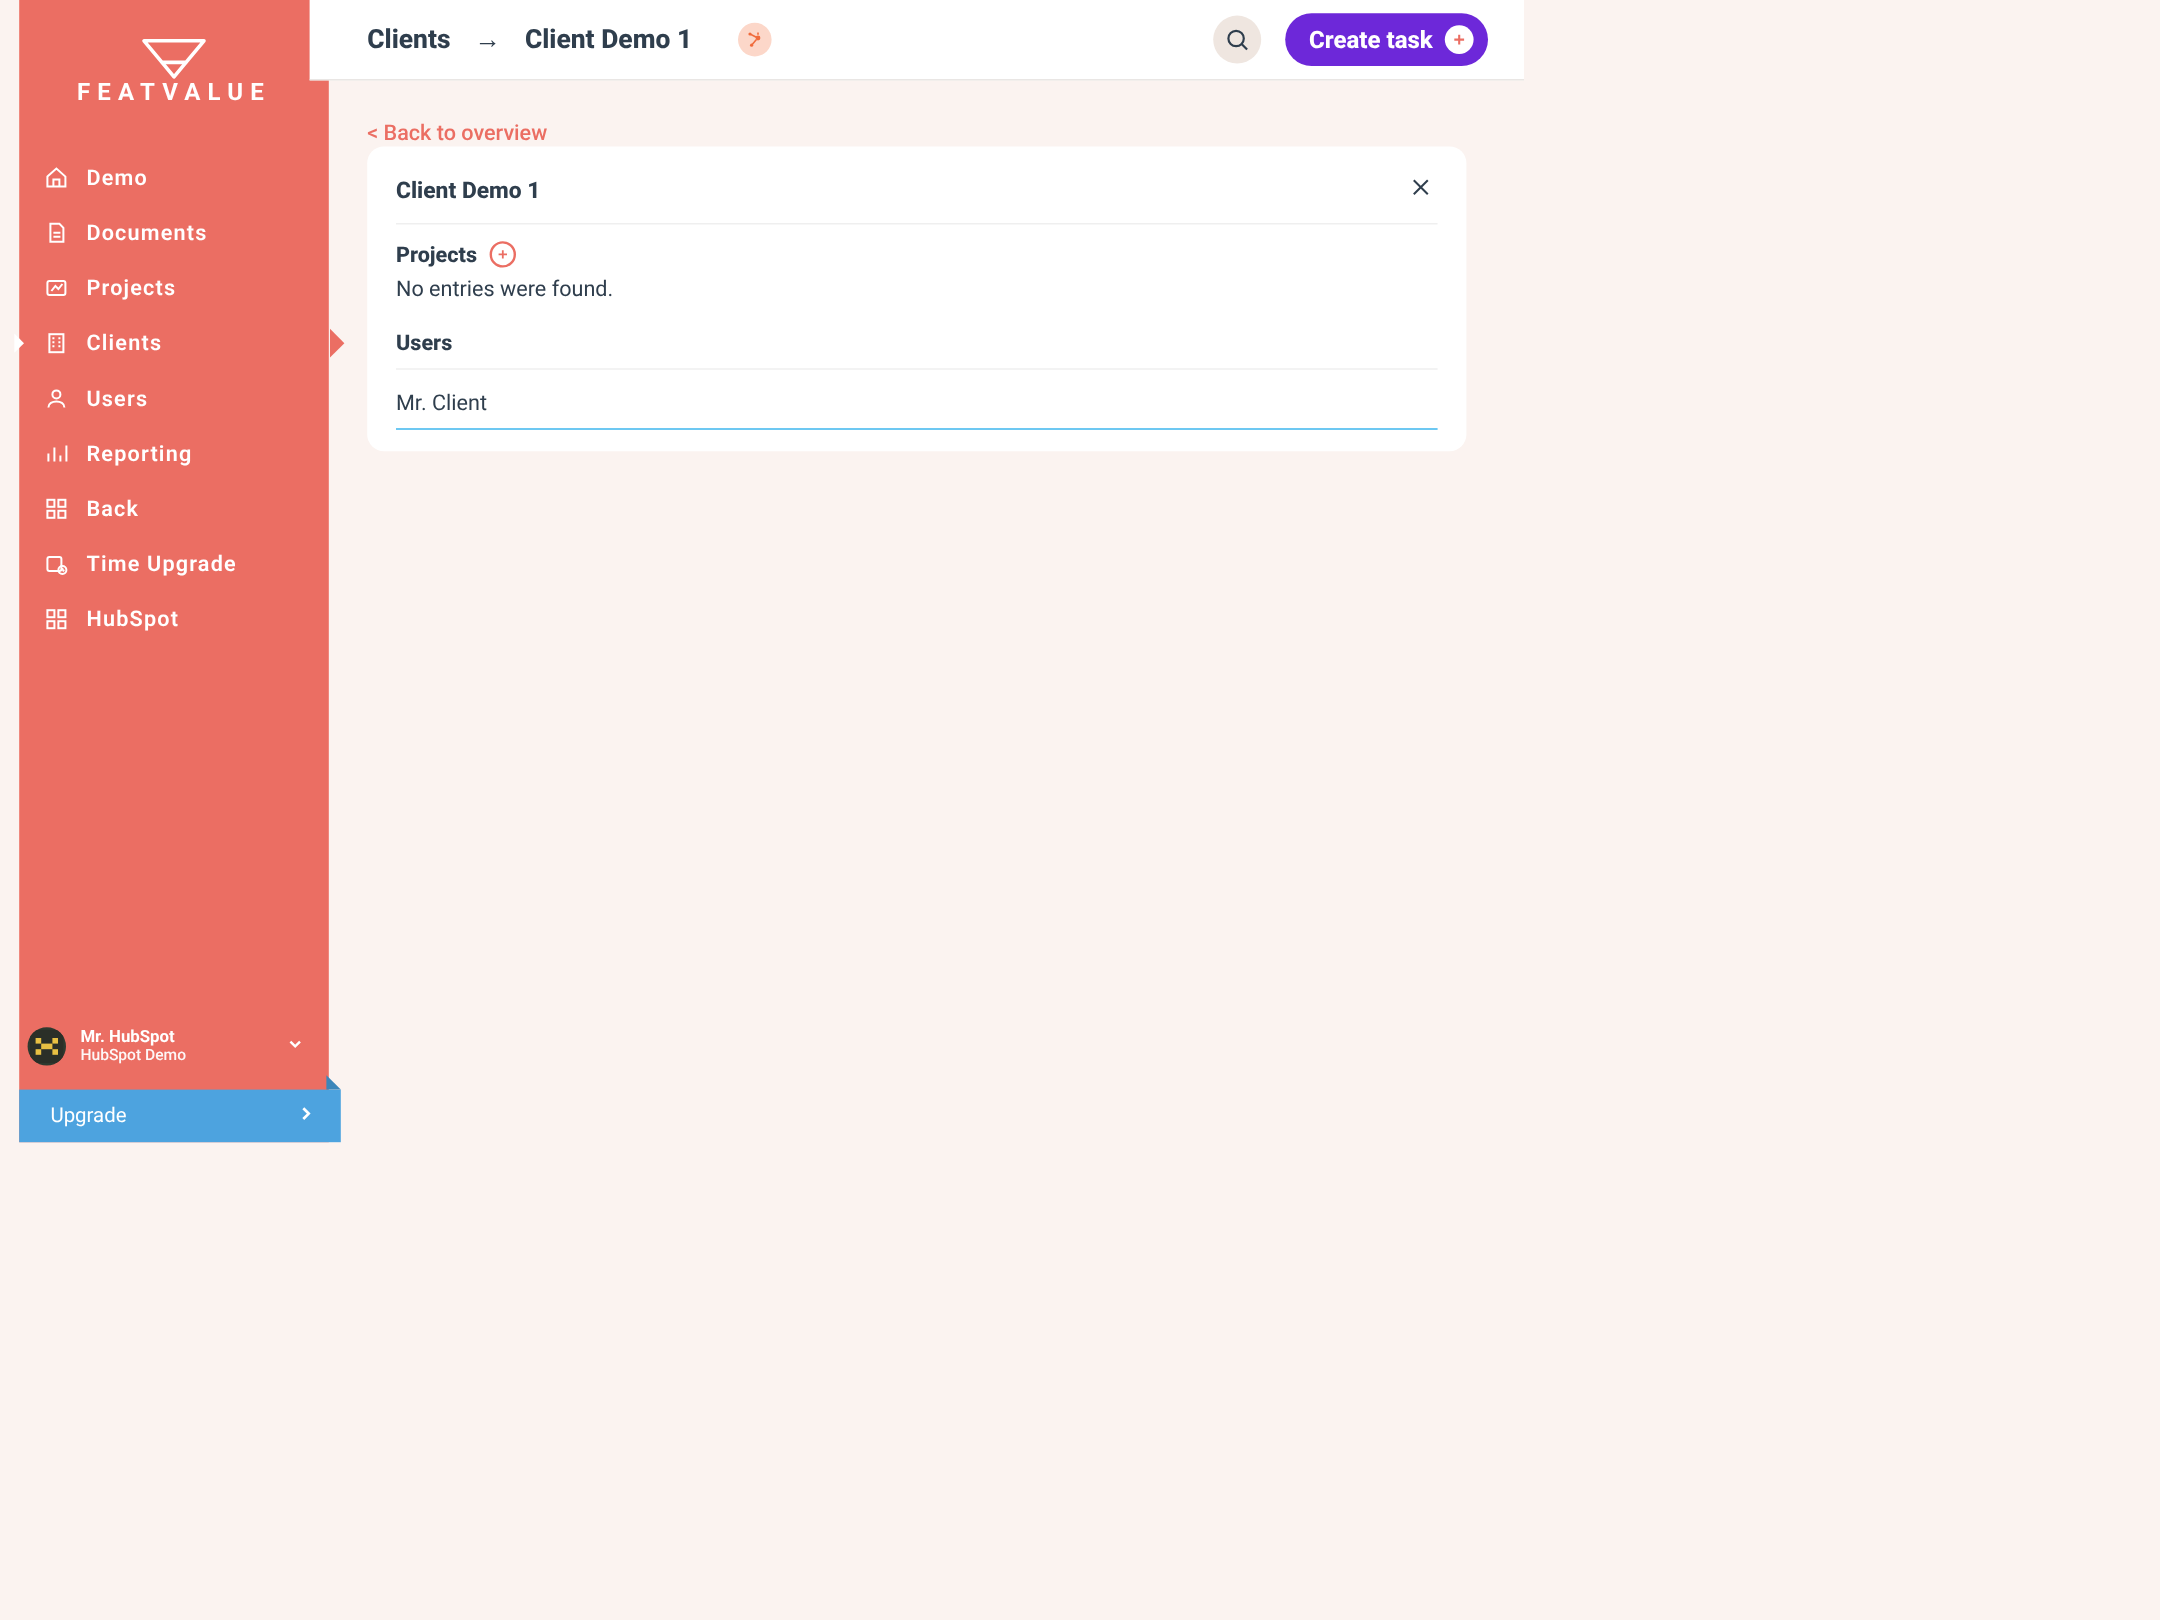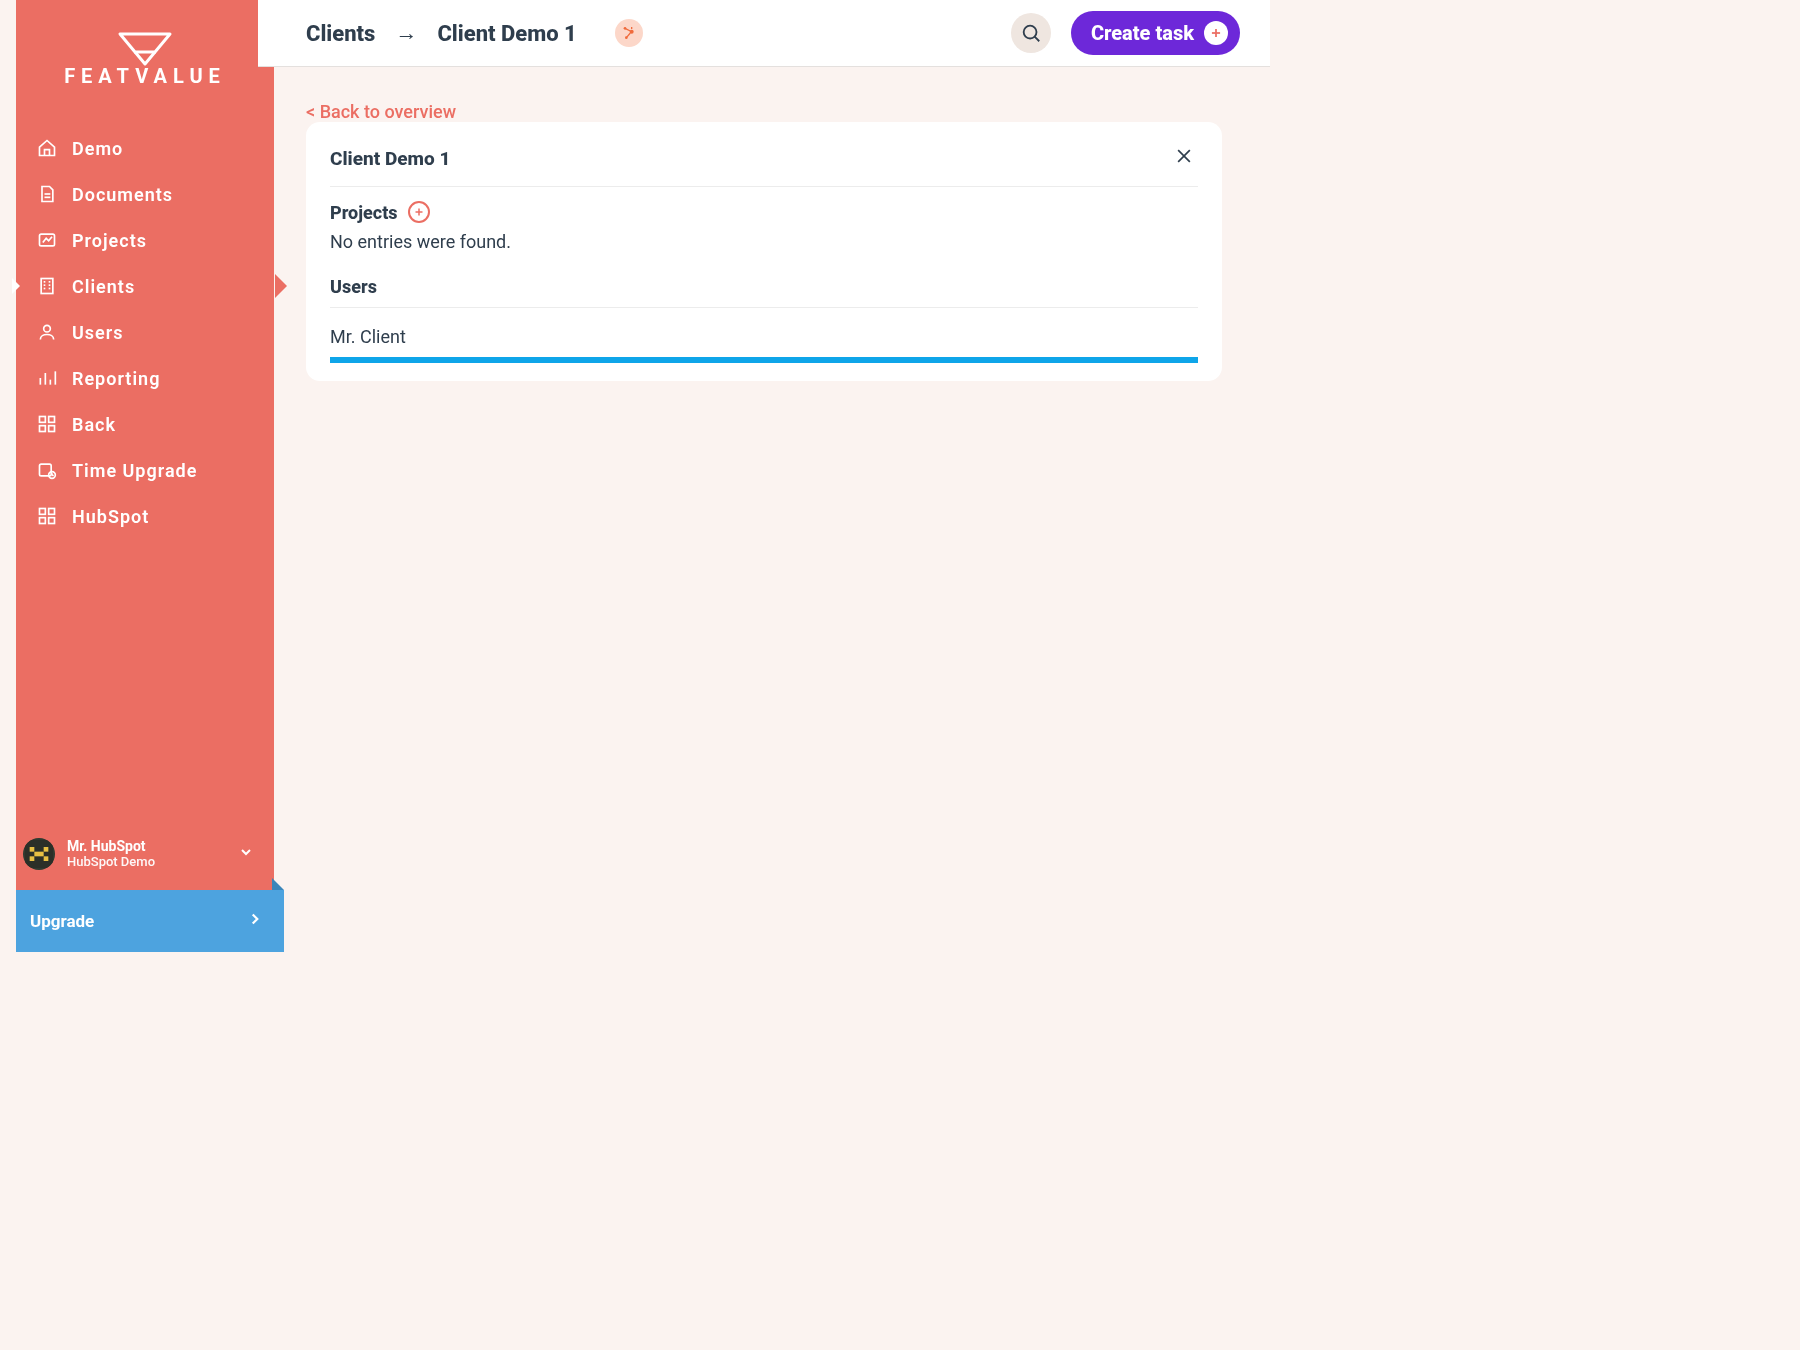--- a/index.html
+++ b/index.html
@@ -85,28 +85,28 @@
     overflow: hidden;
   }
   .avatar svg { width: 28px; height: 28px; }
   .user-meta { display: flex; flex-direction: column; line-height: 1.2; }
   .user-name { font-size: 14px; font-weight: 700; color: #fff; }
   .user-sub { font-size: 13px; font-weight: 500; color: #fff; opacity: 0.95; }
   .chev-down { margin-left: auto; }
 
   .upgrade-bar {
     position: relative;
-    height: 62px;
+    height: 44px;
     background: #4DA3DF;
     display: flex;
     align-items: center;
     justify-content: space-between;
-    padding: 0 20px 0 14px;
+    padding: 0 20px 0 26px;
     font-size: 17px;
-    font-weight: 700;
+    font-weight: 400;
     color: #fff;
   }
   .upgrade-bar::after {
     content: "";
     position: absolute;
     top: -12px;
     right: 0;
     width: 0; height: 0;
     border-bottom: 12px solid #3B86BA;
     border-right: 12px solid transparent;
@@ -228,21 +228,21 @@
   .empty-text {
     color: #2F3E4D;
     font-size: 18px;
   }
   .users-section .section-header {
     border-bottom: 1px solid #ECECEC;
     padding-bottom: 10px;
   }
   .user-row {
     padding: 10px 0;
-    border-bottom: 6px solid #0ea5e9;
+    border-bottom: 1px solid #0ea5e9;
     color: #2F3E4D;
     font-size: 18px;
   }
 </style>
 </head>
 <body>
 
 <aside class="sidebar">
   <div class="logo-wrap">
     <svg width="190" height="60" viewBox="0 0 190 60">

